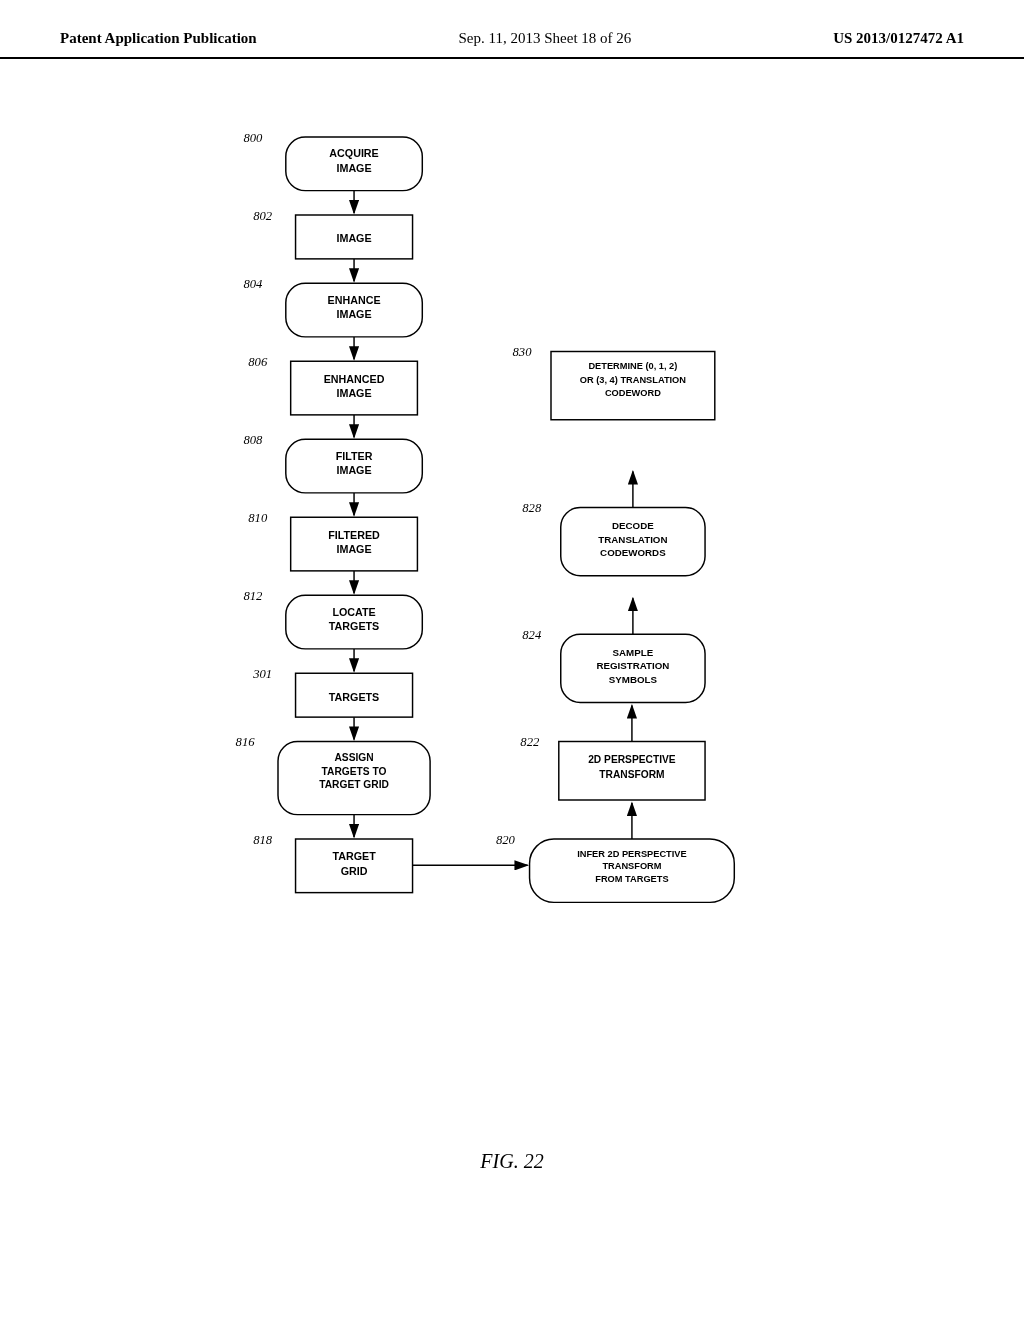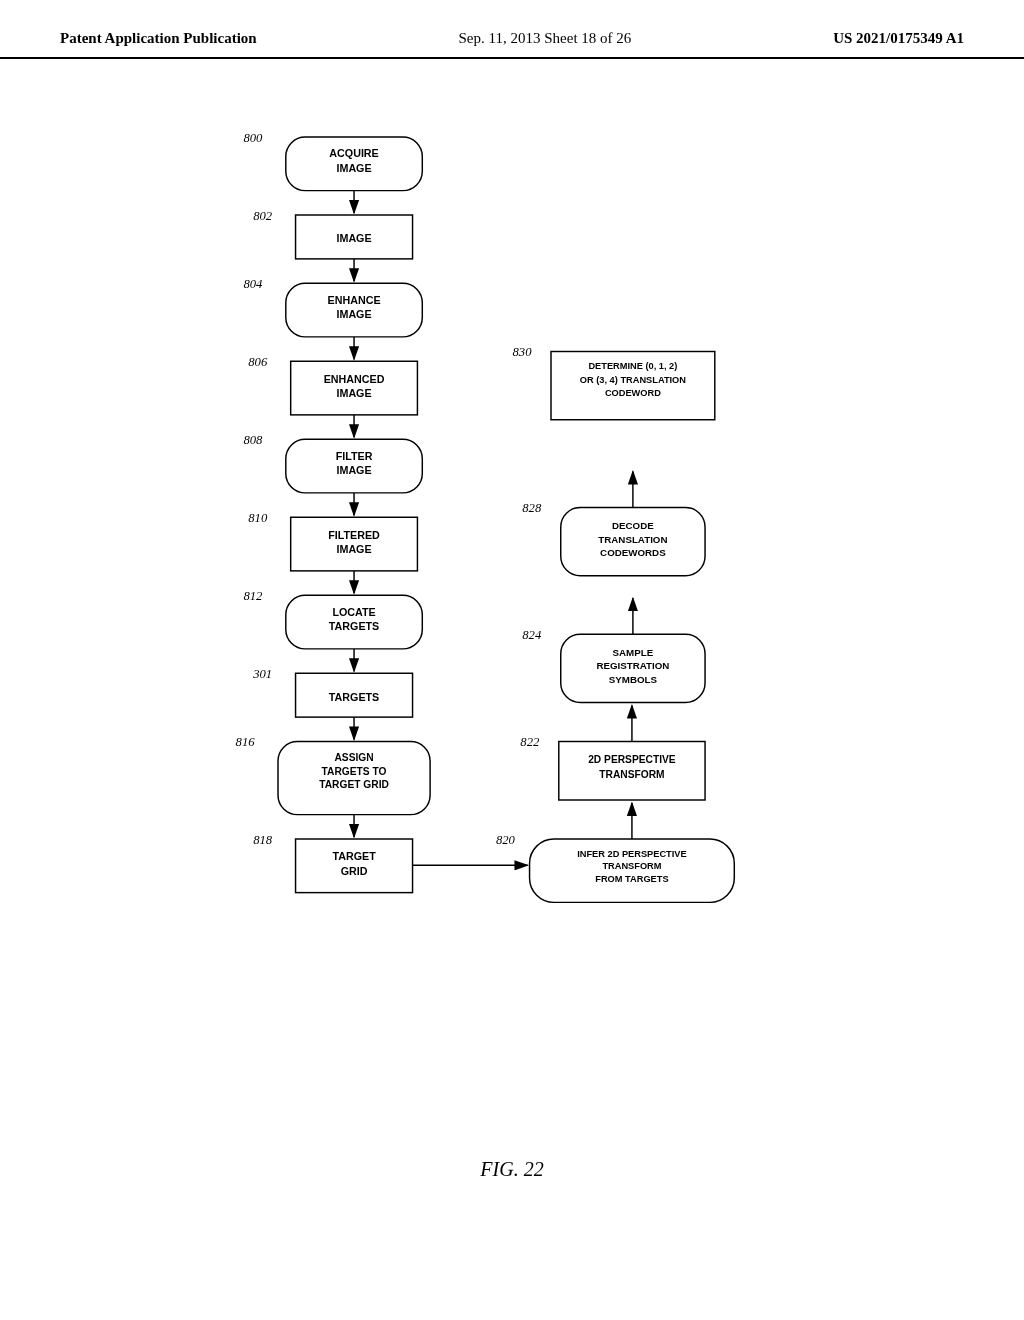--- a/index.html
+++ b/index.html
@@ -45,35 +45,35 @@
     svg {
       position: absolute;
       top: 0;
       left: 0;
       width: 100%;
       height: 100%;
     }
 
     .fig-label {
       position: absolute;
-      bottom: 48px;
+      bottom: 56px;
       left: 50%;
       transform: translateX(-50%);
       font-size: 20px;
       font-style: italic;
       font-family: 'Times New Roman', Times, serif;
     }
   </style>
 </head>
 <body>
 
 <div class="header">
   <div class="header-left">Patent Application Publication</div>
   <div class="header-center">Sep. 11, 2013   Sheet 18 of 26</div>
-  <div class="header-right">US 2021/0175349 A1</div>
+  <div class="header-right">US 2013/0127472 A1</div>
 </div>
 
 <div class="diagram-container">
   <svg viewBox="0 0 1024 1200" xmlns="http://www.w3.org/2000/svg">
     <defs>
       <marker id="arrowhead" markerWidth="10" markerHeight="7" refX="9" refY="3.5" orient="auto">
         <polygon points="0 0, 10 3.5, 0 7" fill="#000"></polygon>
       </marker>
     </defs>
 

